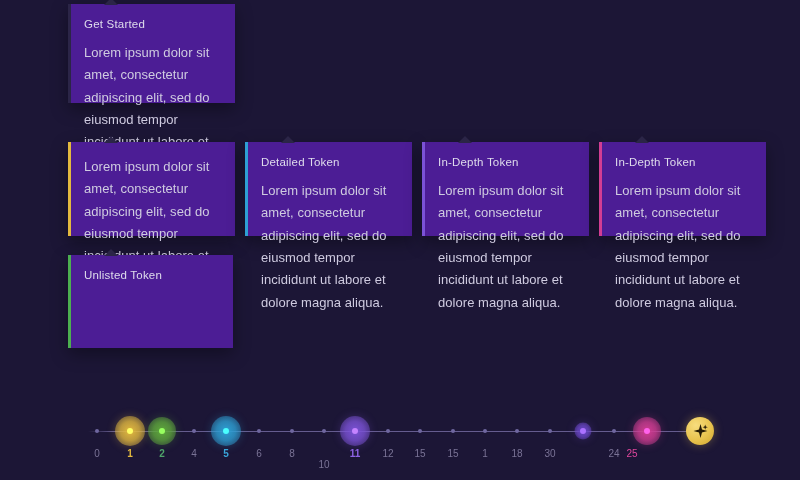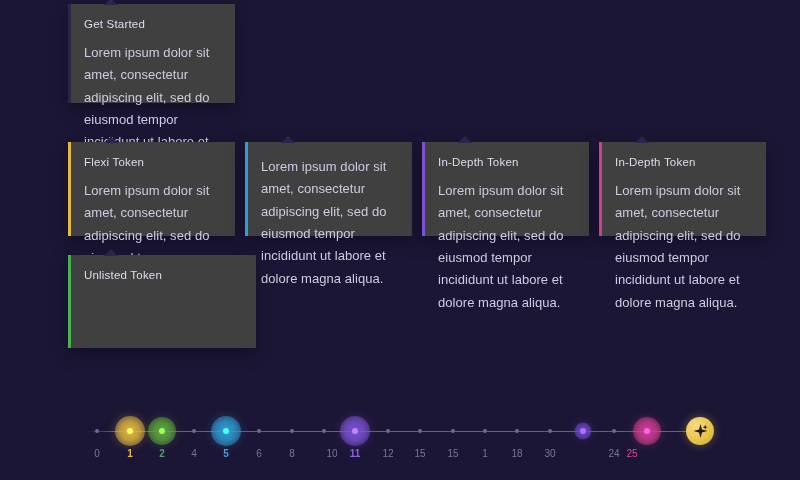--- a/index.html
+++ b/index.html
@@ -7,21 +7,21 @@
     width: 800px; height: 480px;
     background: #1c1636;
     font-family: "Liberation Sans", sans-serif;
     overflow: hidden;
   }
   .stage { position: relative; width: 800px; height: 480px; }
 
   
   .card {
     position: absolute;
-    background: #404040;
+    background: #4c1d95;
     box-shadow: 0 6px 16px rgba(0,0,0,0.35);
     padding: 14px 16px 16px 16px;
     overflow: visible;
   }
   .card .accent {
     position: absolute;
     left: 0; top: 0; bottom: 0;
     width: 3px;
   }
   .card .notch {
@@ -46,21 +46,21 @@
     letter-spacing: .05px;
     max-width: 142px;
   }
 
   
   #card-get-started { left: 68px; top: 4px;   width: 167px; height: 99px; }
   #card-flexi       { left: 68px; top: 142px; width: 167px; height: 94px; }
   #card-detailed    { left: 245px;top: 142px; width: 167px; height: 94px; }
   #card-indepth-1   { left: 422px;top: 142px; width: 167px; height: 94px; }
   #card-indepth-2   { left: 599px;top: 142px; width: 167px; height: 94px; }
-  #card-unlisted    { left: 68px; top: 255px; width: 188px; height: 93px; }
+  #card-unlisted    { left: 68px; top: 255px; width: 165px; height: 93px; }
 
   
   .timeline {
     position: absolute;
     left: 0; top: 400px;
     width: 800px; height: 75px;
   }
   .track {
     position: absolute;
     left: 88px; right: 88px; top: 31px;
@@ -114,27 +114,27 @@
   <div class="card" id="card-get-started">
     <span class="accent" style="background: rgb(43, 37, 71);"></span>
     <span class="notch"></span>
     <div class="card-title">Get Started</div>
     <div class="card-body">Lorem ipsum dolor sit amet, consectetur adipiscing elit, sed do eiusmod tempor incididunt ut labore et dolore magna aliqua.</div>
   </div>
 
   <div class="card" id="card-flexi">
     <span class="accent" style="background: rgb(227, 185, 63);"></span>
     <span class="notch"></span>
-    <div class="card-title">Flexi Token</div>
     <div class="card-body">Lorem ipsum dolor sit amet, consectetur adipiscing elit, sed do eiusmod tempor incididunt ut labore et dolore magna aliqua.</div>
   </div>
 
   <div class="card" id="card-detailed">
     <span class="accent" style="background: rgb(46, 159, 212);"></span>
     <span class="notch"></span>
+    <div class="card-title">Detailed Token</div>
     <div class="card-body">Lorem ipsum dolor sit amet, consectetur adipiscing elit, sed do eiusmod tempor incididunt ut labore et dolore magna aliqua.</div>
   </div>
 
   <div class="card" id="card-indepth-1">
     <span class="accent" style="background: rgb(123, 82, 214);"></span>
     <span class="notch"></span>
     <div class="card-title">In-Depth Token</div>
     <div class="card-body">Lorem ipsum dolor sit amet, consectetur adipiscing elit, sed do eiusmod tempor incididunt ut labore et dolore magna aliqua.</div>
   </div>
 
@@ -165,21 +165,21 @@
         <div class="tick small" style="left: 194px; background: rgb(111, 103, 160);"></div>
         <div class="tick-label" style="left: 194px; color: rgb(122, 115, 150);">4</div>
         <div class="tick big" style="left: 226px; width: 30px; height: 30px; background: radial-gradient(circle, rgb(46, 159, 212) 0%, rgba(46, 159, 212, 0.8) 45%, rgba(46, 159, 212, 0.2) 100%); box-shadow: rgba(46, 159, 212, 0.267) 0px 0px 8px;"></div>
         <div class="tick small" style="left: 226px; width: 6px; height: 6px; background: rgb(46, 159, 212); filter: brightness(1.6);"></div>
         <div class="tick-label" style="left: 226px; color: rgb(58, 166, 218); font-weight: 700;">5</div>
         <div class="tick small" style="left: 259px; background: rgb(111, 103, 160);"></div>
         <div class="tick-label" style="left: 259px; color: rgb(122, 115, 150);">6</div>
         <div class="tick small" style="left: 292px; background: rgb(111, 103, 160);"></div>
         <div class="tick-label" style="left: 292px; color: rgb(122, 115, 150);">8</div>
         <div class="tick small" style="left: 324px; background: rgb(111, 103, 160);"></div>
-        <div class="tick-label" style="left: 332px; color: rgb(122, 115, 150);">10</div>
+        <div class="tick-label" style="left: 324px; color: rgb(122, 115, 150); margin-top: 11px;">10</div>
         <div class="tick big" style="left: 355px; width: 30px; height: 30px; background: radial-gradient(circle, rgb(123, 82, 214) 0%, rgba(123, 82, 214, 0.8) 45%, rgba(123, 82, 214, 0.2) 100%); box-shadow: rgba(123, 82, 214, 0.267) 0px 0px 8px;"></div>
         <div class="tick small" style="left: 355px; width: 6px; height: 6px; background: rgb(123, 82, 214); filter: brightness(1.6);"></div>
         <div class="tick-label" style="left: 355px; color: rgb(141, 98, 227); font-weight: 700;">11</div>
         <div class="tick small" style="left: 388px; background: rgb(111, 103, 160);"></div>
         <div class="tick-label" style="left: 388px; color: rgb(122, 115, 150);">12</div>
         <div class="tick small" style="left: 420px; background: rgb(111, 103, 160);"></div>
         <div class="tick-label" style="left: 420px; color: rgb(122, 115, 150);">15</div>
         <div class="tick small" style="left: 453px; background: rgb(111, 103, 160);"></div>
         <div class="tick-label" style="left: 453px; color: rgb(122, 115, 150);">15</div>
         <div class="tick small" style="left: 485px; background: rgb(111, 103, 160);"></div>

